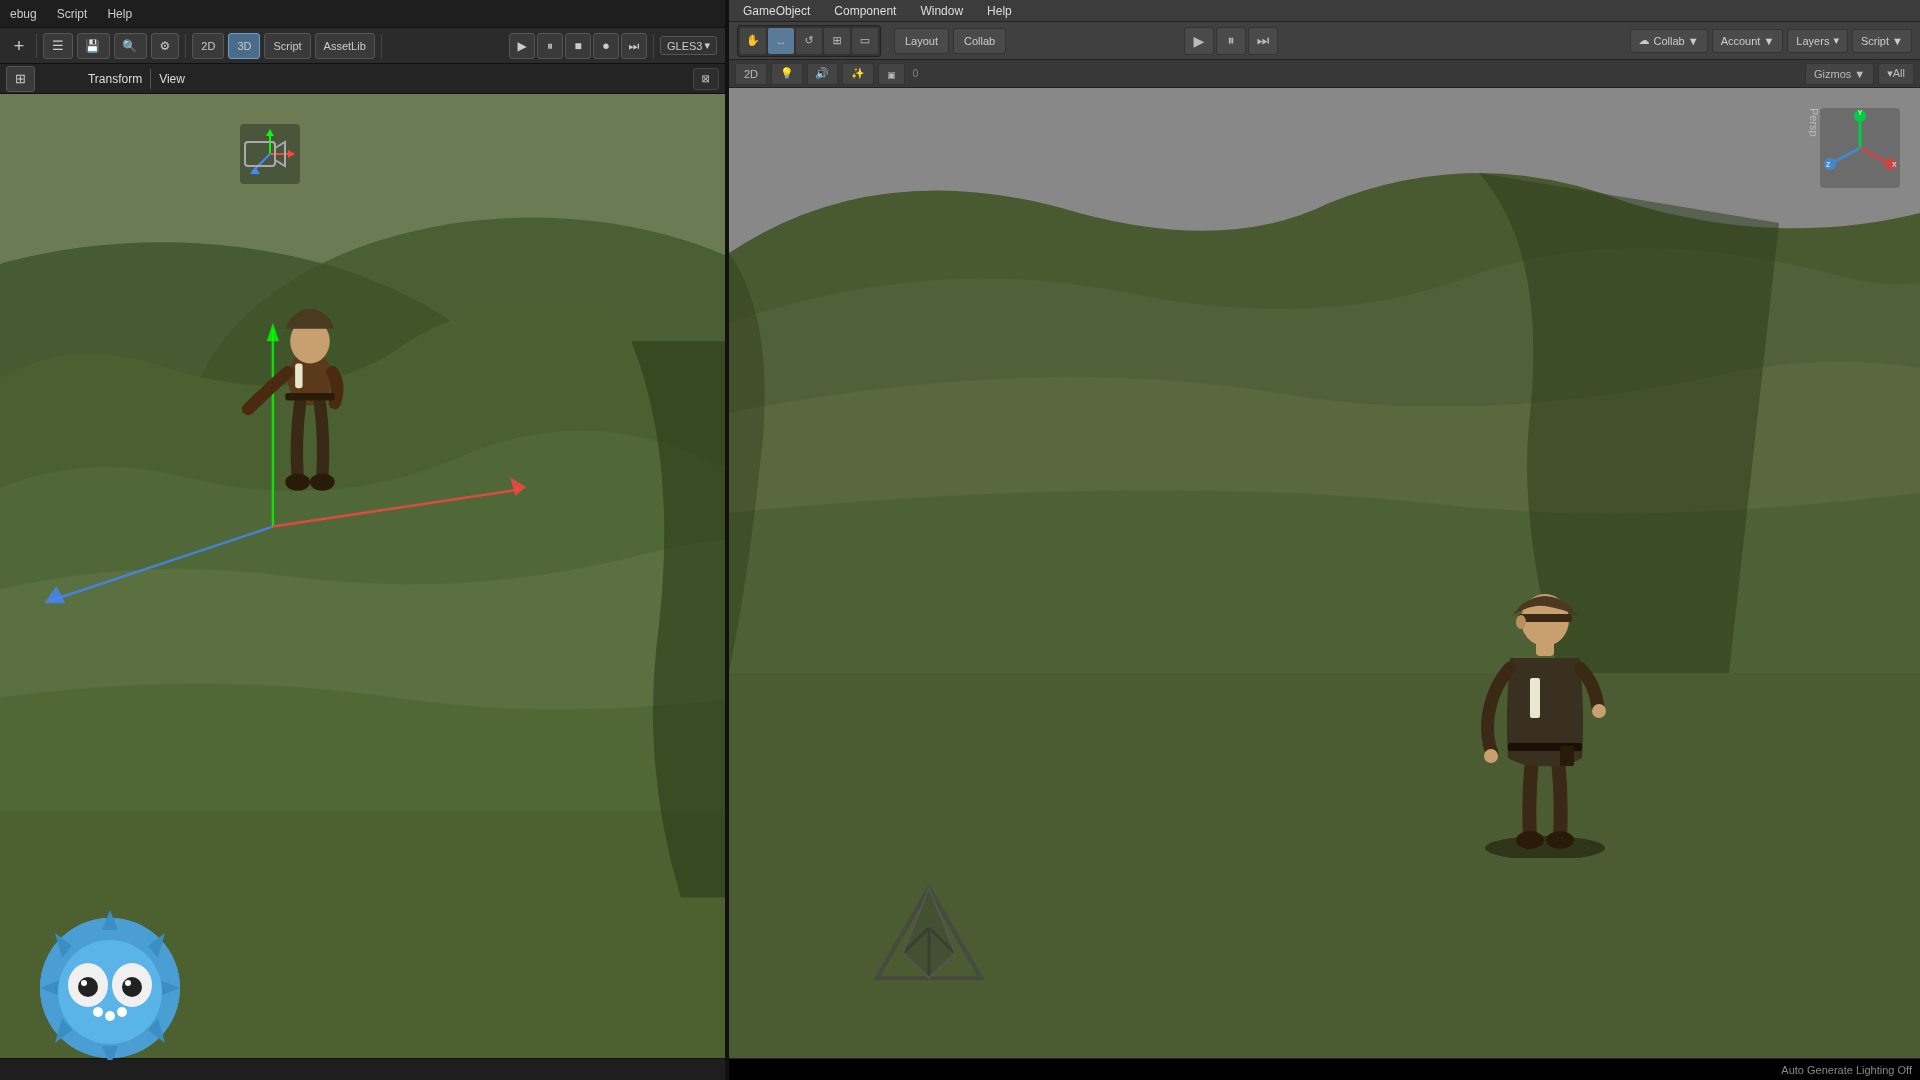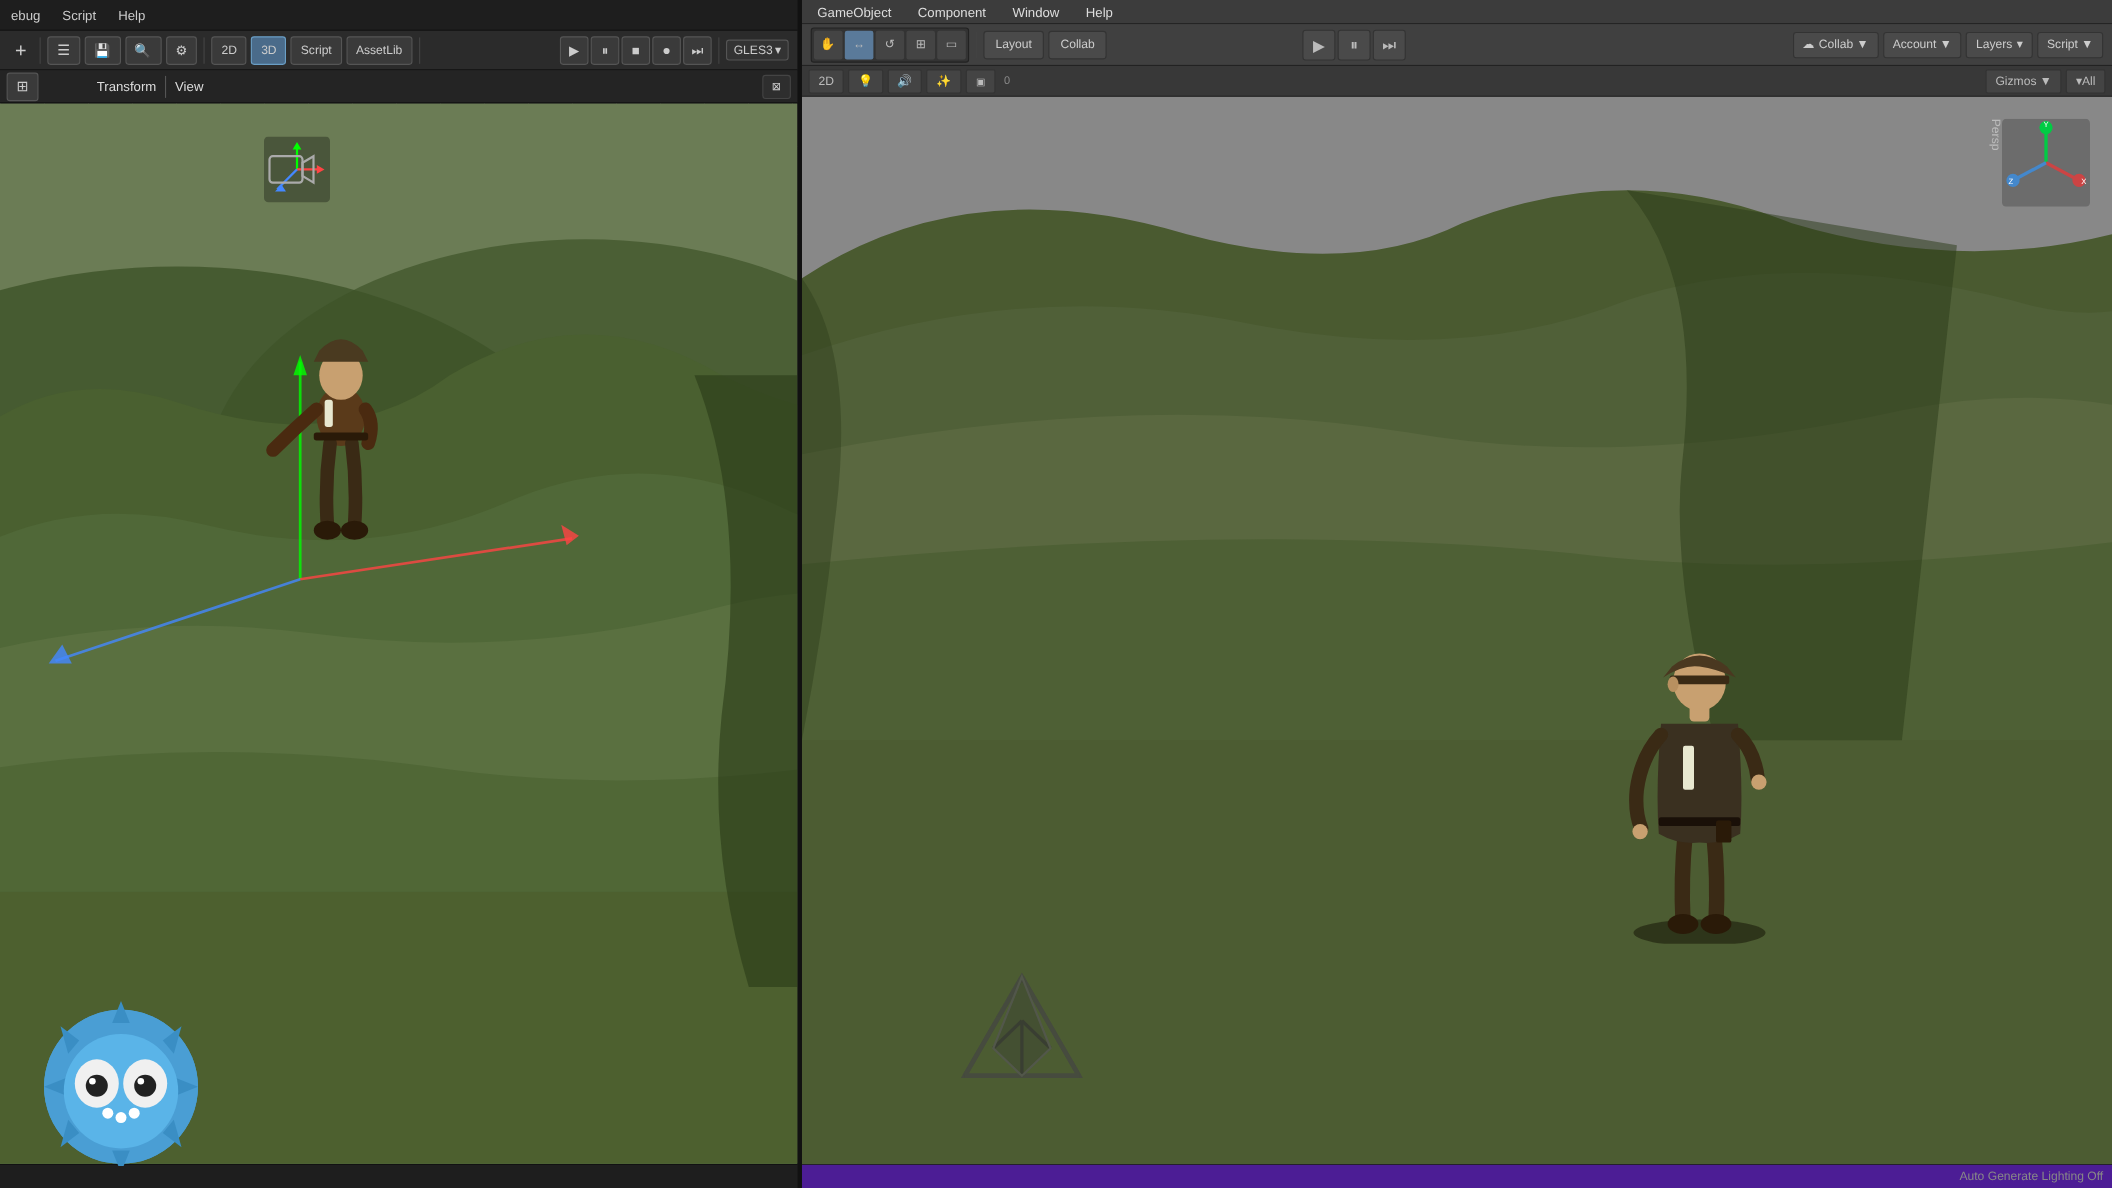--- a/index.html
+++ b/index.html
@@ -188,21 +188,21 @@
     }
 
     
     #unity-persp {
       position: absolute; top: 20px; right: 100px;
       font-size: 11px; color: #bbb; writing-mode: vertical-rl;
     }
 
     
     #unity-status {
-      height: 22px; background: #4c1d95;
+      height: 22px; background: #000000;
       display: flex; align-items: center; padding: 0 8px;
       font-size: 11px; color: #888;
       border-top: 1px solid #222;
       justify-content: flex-end;
     }
 
     
     #godot-status {
       height: 22px; background: #1e1e1e;
       display: flex; align-items: center; padding: 0 8px;

